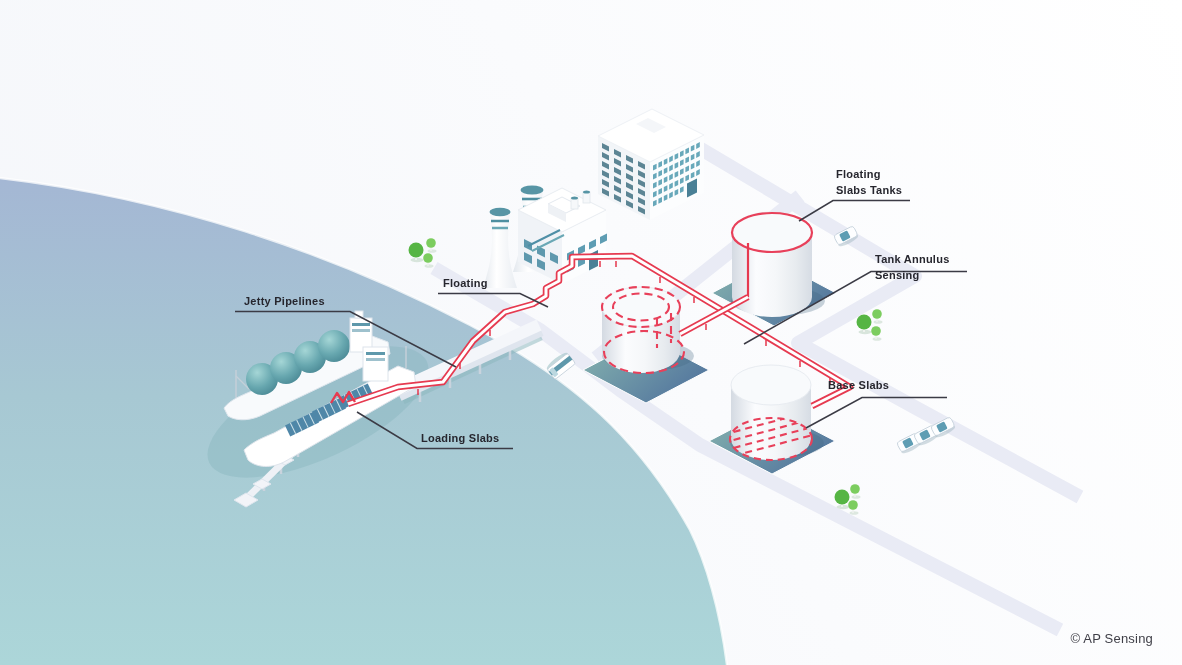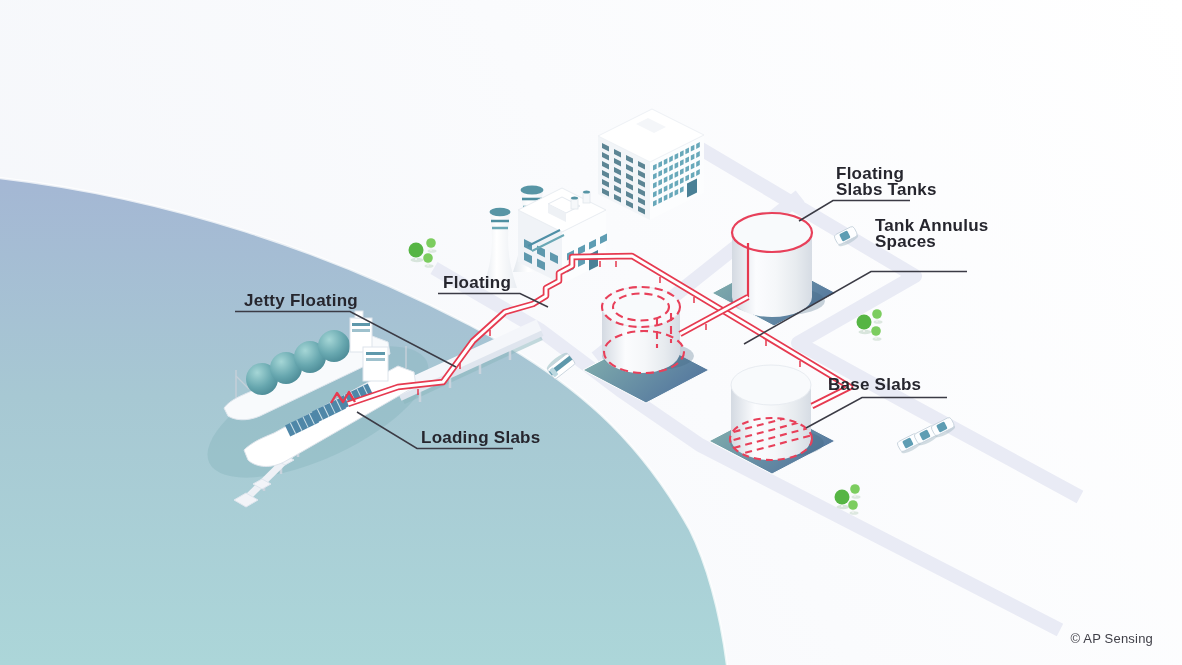--- a/index.html
+++ b/index.html
@@ -1,19 +1,19 @@
 <!DOCTYPE html>
 <html><head>
 <meta charset="utf-8">
 <style>
   html,body{margin:0;padding:0;background:#fff;}
   #stage{position:relative;width:1182px;height:665px;overflow:hidden;
          font-family:"Liberation Sans",sans-serif;background:#fbfcfd;}
   #scene{position:absolute;left:0;top:0;}
-  .callout{position:absolute;font-weight:600;font-size:17px;line-height:16px;
+  .callout{position:absolute;font-weight:600;font-size:11px;line-height:16px;
            letter-spacing:.25px;color:#26262e;white-space:nowrap;}
   .callout span{display:block;}
   .attribution{position:absolute;right:29px;bottom:19px;font-size:13px;
                color:#3f3f47;letter-spacing:.2px;margin-top:24px;}
 </style>
 </head>
 <body>
 
 <div id="stage">
 <svg id="scene" width="1182" height="665" viewBox="0 0 1182 665">
@@ -397,29 +397,29 @@
     <path d="M 235,311.5 L 350,311.5 L 456,367"></path>
     <path d="M 513,448.5 L 417,448.5 L 357,412"></path>
     <path d="M 947,397.5 L 862,397.5 L 806,428"></path>
   </g>
 </svg>
 
 <div class="callout" style="left:836px;top:166px">
   <span>Floating</span>
   <span>Slabs Tanks</span>
 </div>
-<div class="callout" style="left:875px;top:218px">
+<div class="callout" style="left:875px;top:251px">
   <span>Tank Annulus</span>
-  <span>Spaces</span>
+  <span>Sensing</span>
 </div>
 <div class="callout" style="left:443px;top:275px">
   <span>Floating</span>
 </div>
 <div class="callout" style="left:244px;top:293px">
-  <span>Jetty Floating</span>
+  <span>Jetty Pipelines</span>
 </div>
 <div class="callout" style="left:421px;top:430px">
   <span>Loading Slabs</span>
 </div>
 <div class="callout" style="left:828px;top:377px">
   <span>Base Slabs</span>
 </div>
 
 <div class="attribution">© AP Sensing</div>
 </div>

